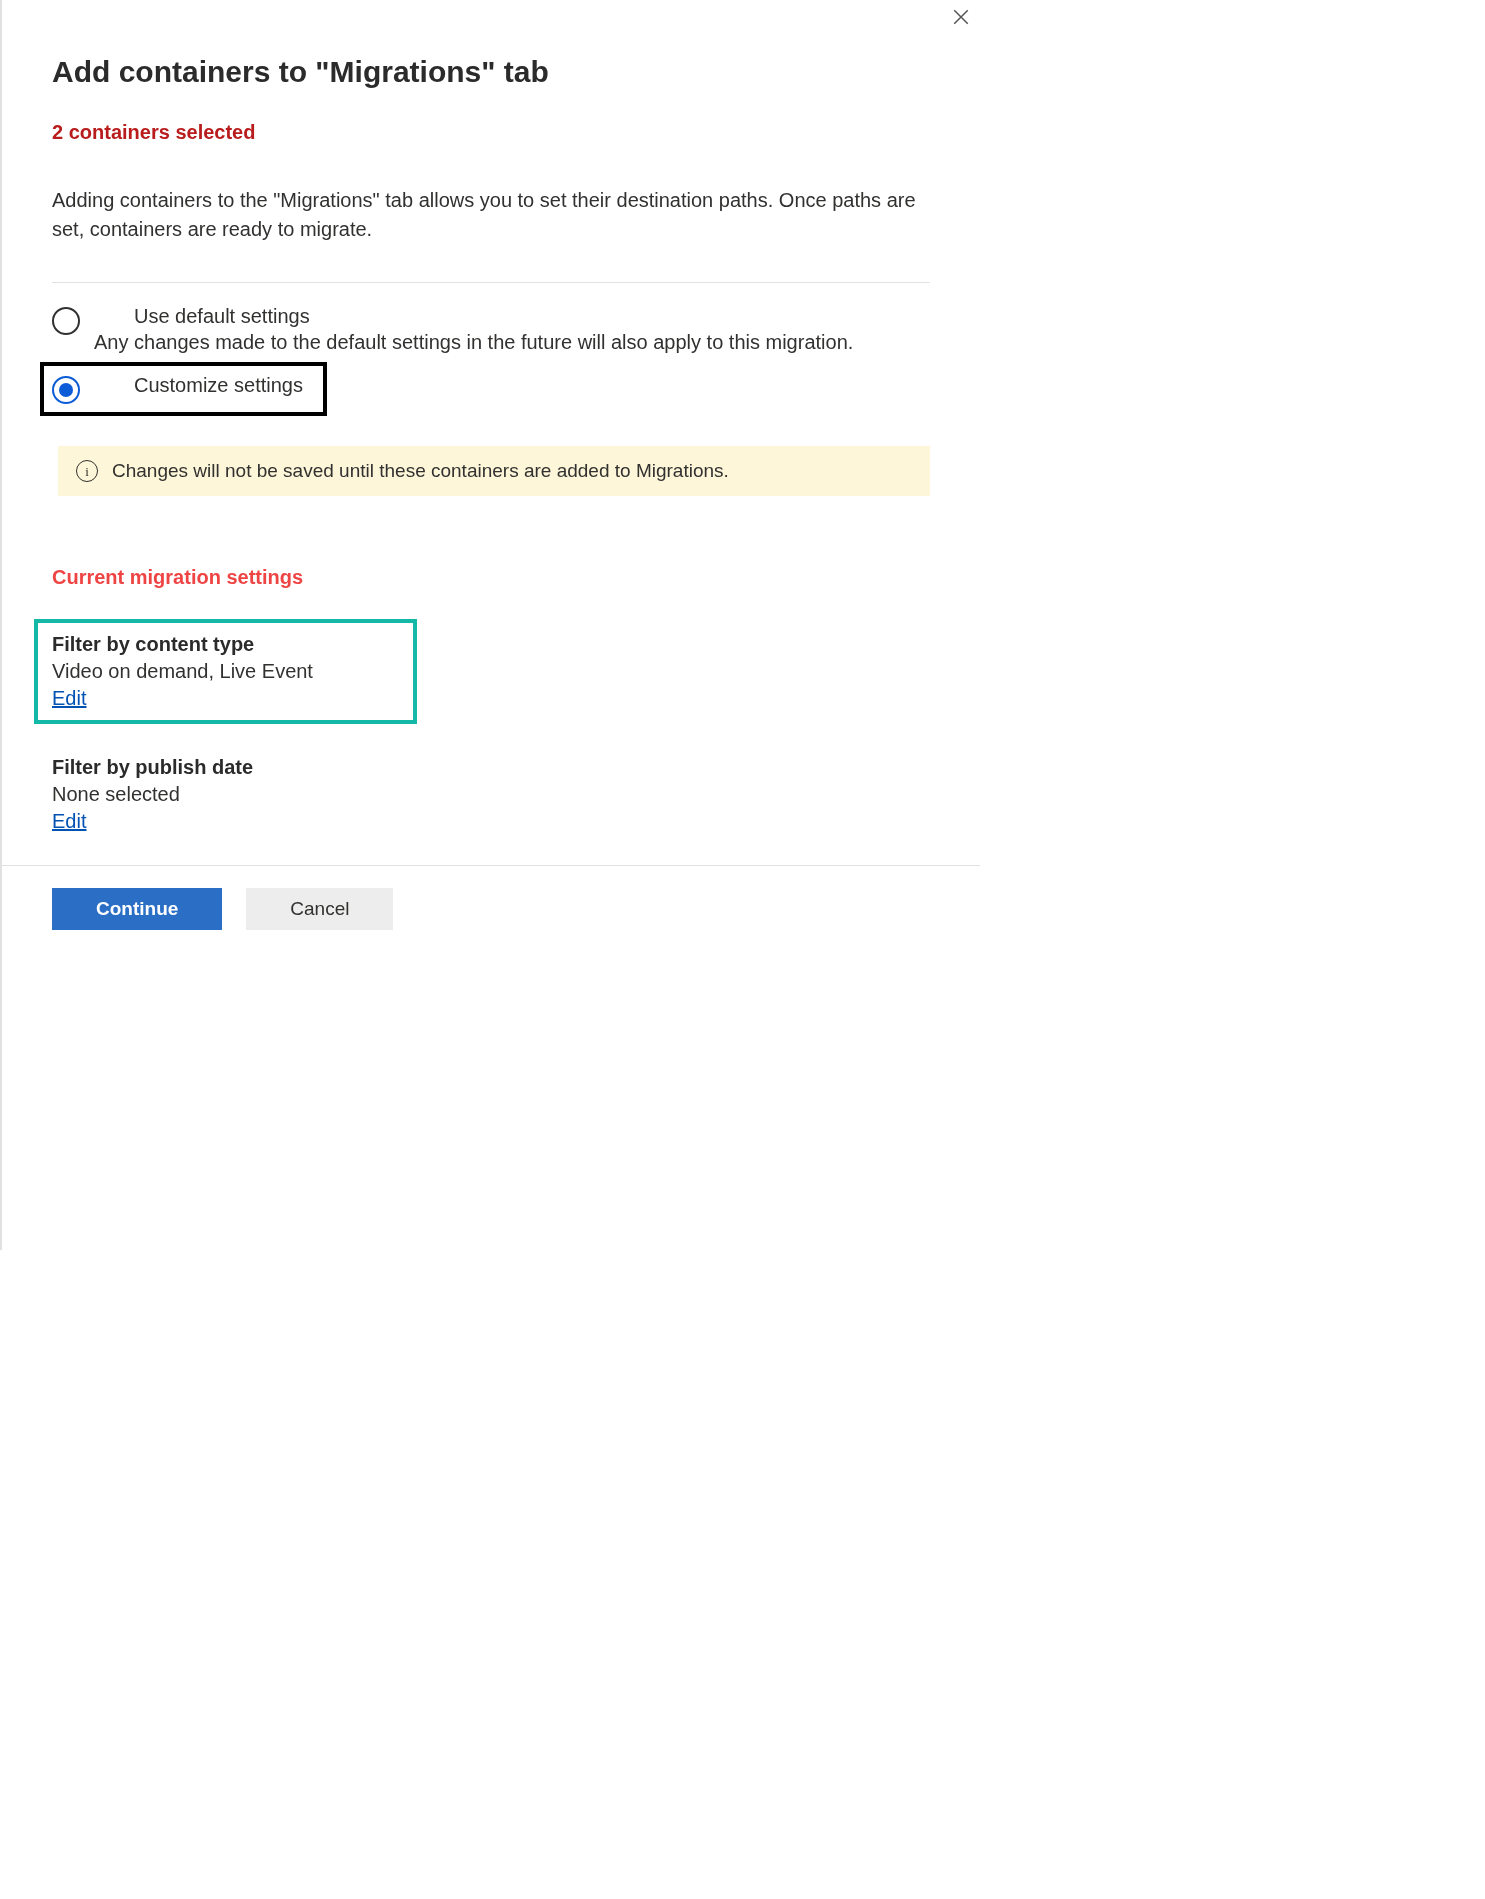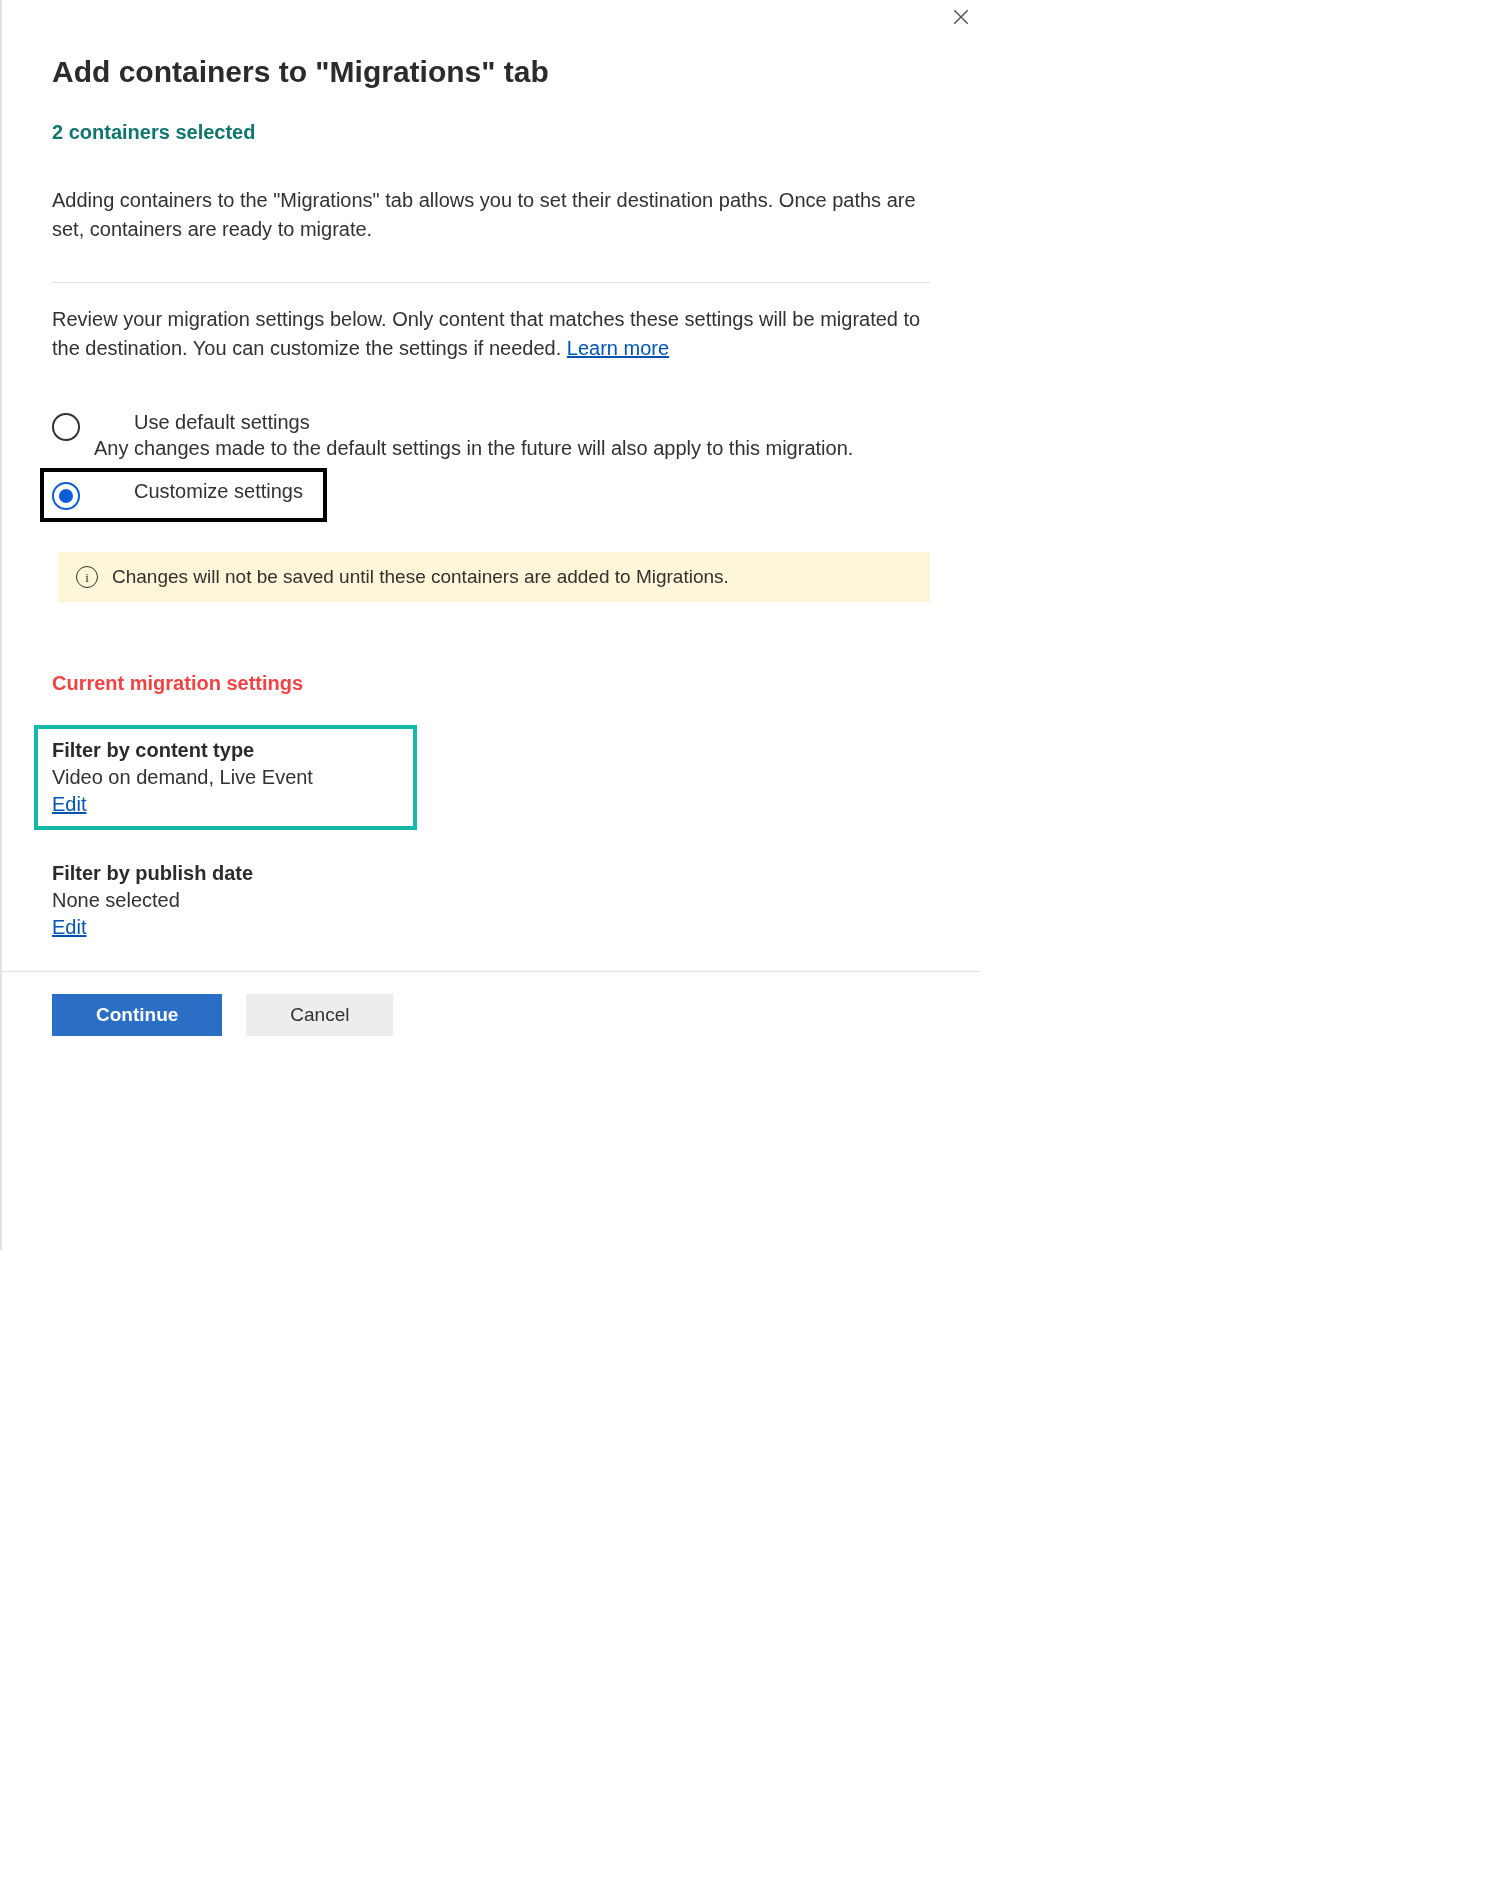--- a/index.html
+++ b/index.html
@@ -31,21 +31,21 @@
   }
   h1.page-title {
     font-size: 30px;
     font-weight: 700;
     color: #2b2b2b;
     margin-bottom: 28px;
   }
   .subheading {
     font-size: 20px;
     font-weight: 600;
-    color: #0f766e;
+    color: #b91c1c;
     margin-bottom: 42px;
     margin-top: 32px;
   }
   .description {
     font-size: 20px;
     color: #323130;
     line-height: 1.45;
     margin-bottom: 38px;
   }
   .divider {
@@ -232,23 +232,20 @@
 
   <h1 class="page-title">Add containers to "Migrations" tab</h1>
 
   <div class="subheading">2 containers selected</div>
 
   <p class="description">Adding containers to the "Migrations" tab allows you to set their destination paths. Once paths are set, containers are ready to migrate.</p>
 
   <hr class="divider">
 
 
-  <p class="section-desc">
-    <span>Review your migration settings below. Only content that matches these settings will be migrated to the destination. You can customize the settings if needed. </span><a class="link">Learn more</a>
-  </p>
 
   <div class="radio-group">
 
     <div class="radio-item">
       <div class="radio-circle"></div>
       <div class="radio-body">
         <div class="radio-label">Use default settings</div>
         <div class="radio-sub">Any changes made to the default settings in the future will also apply to this migration.</div>
       </div>
     </div>

